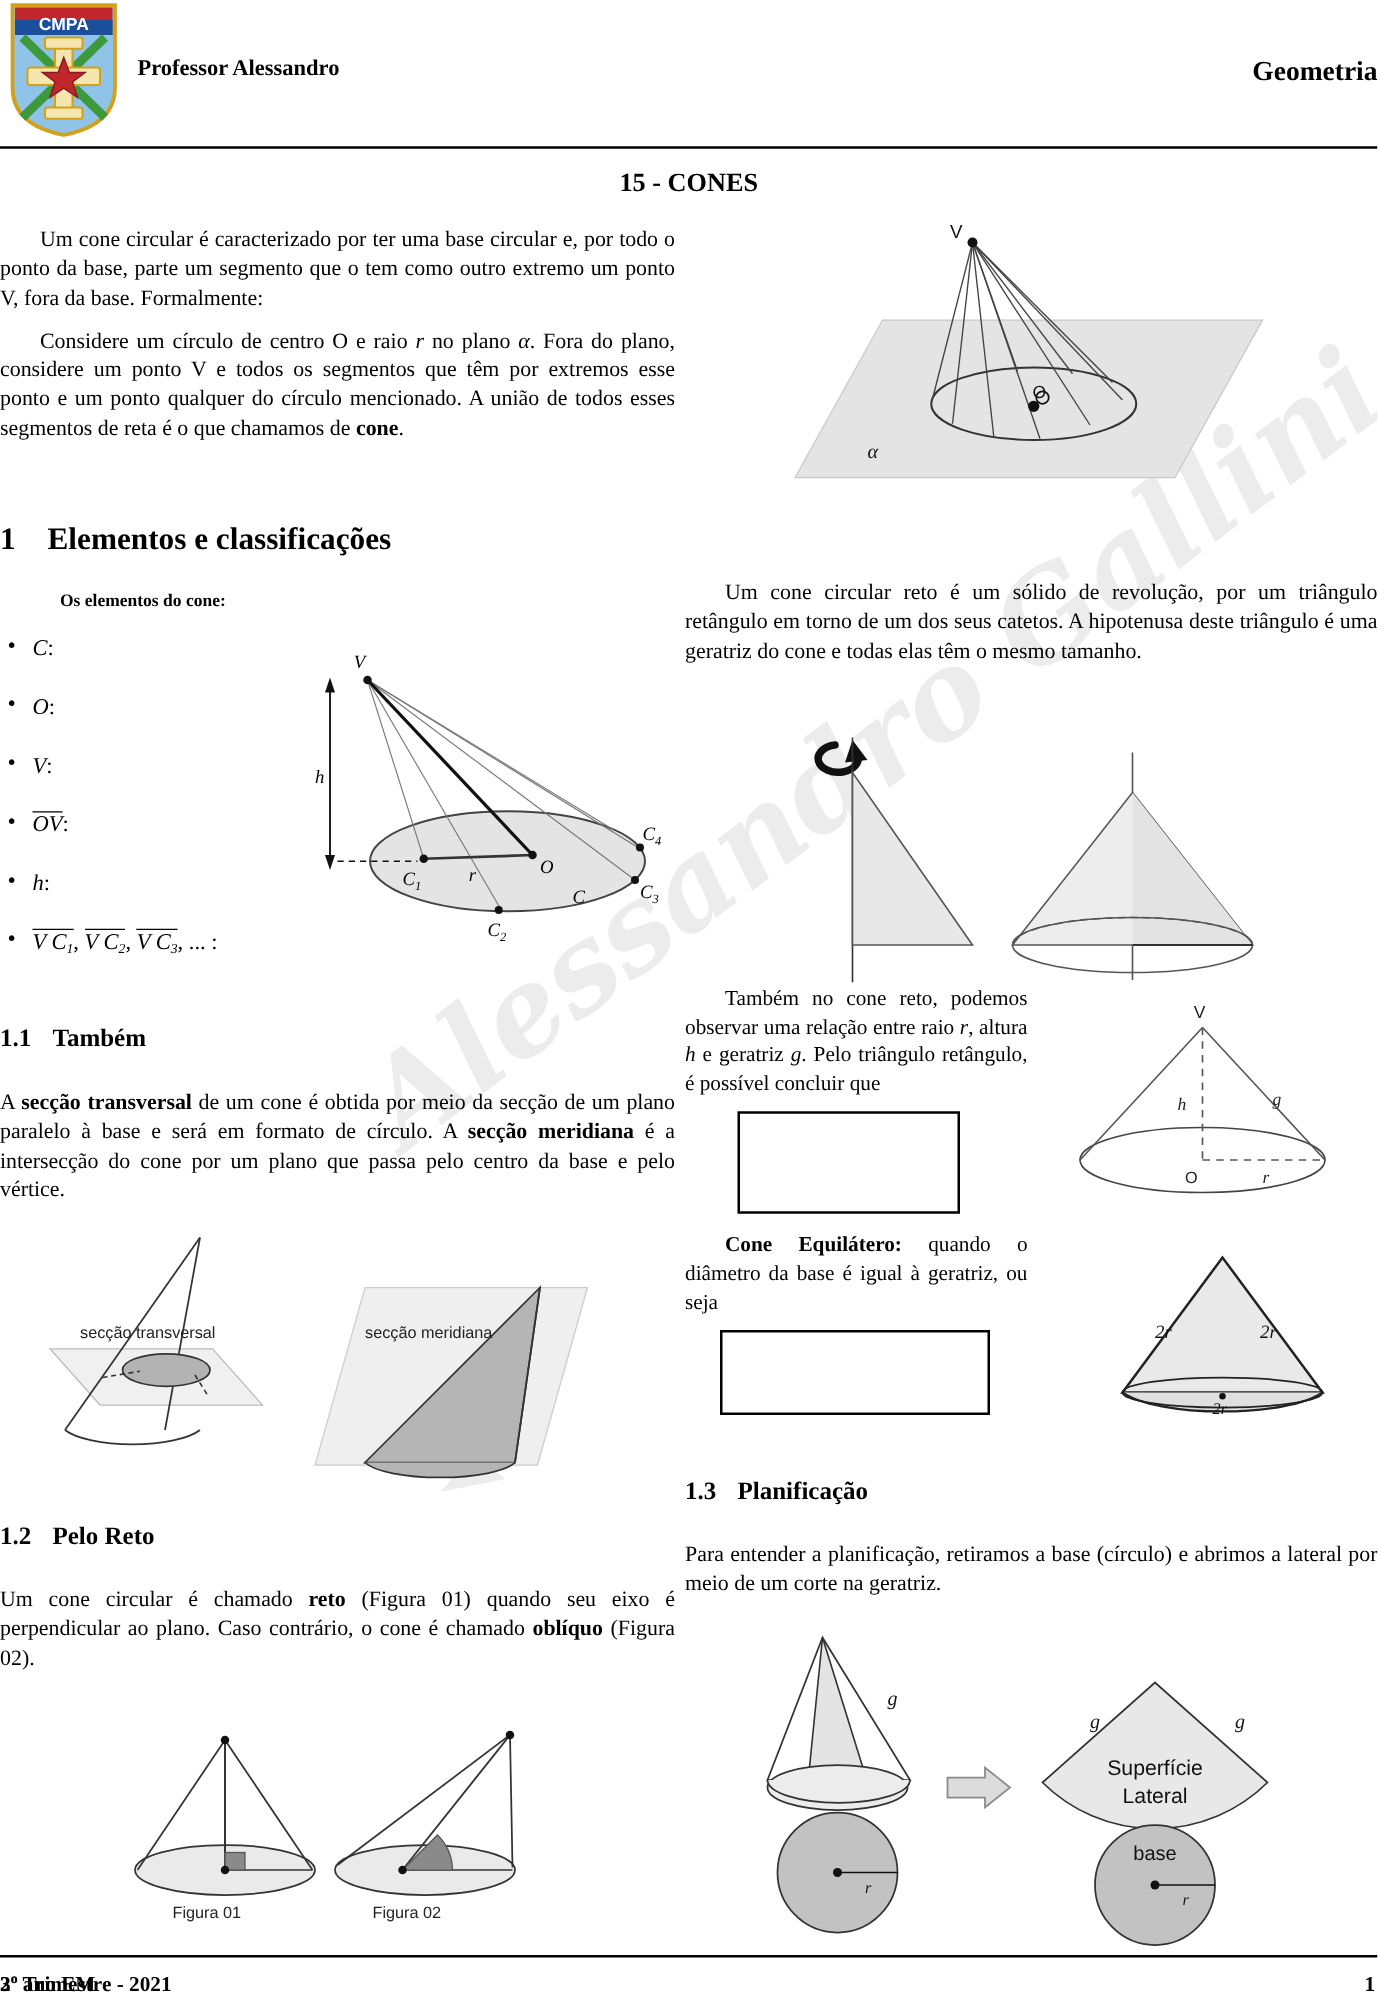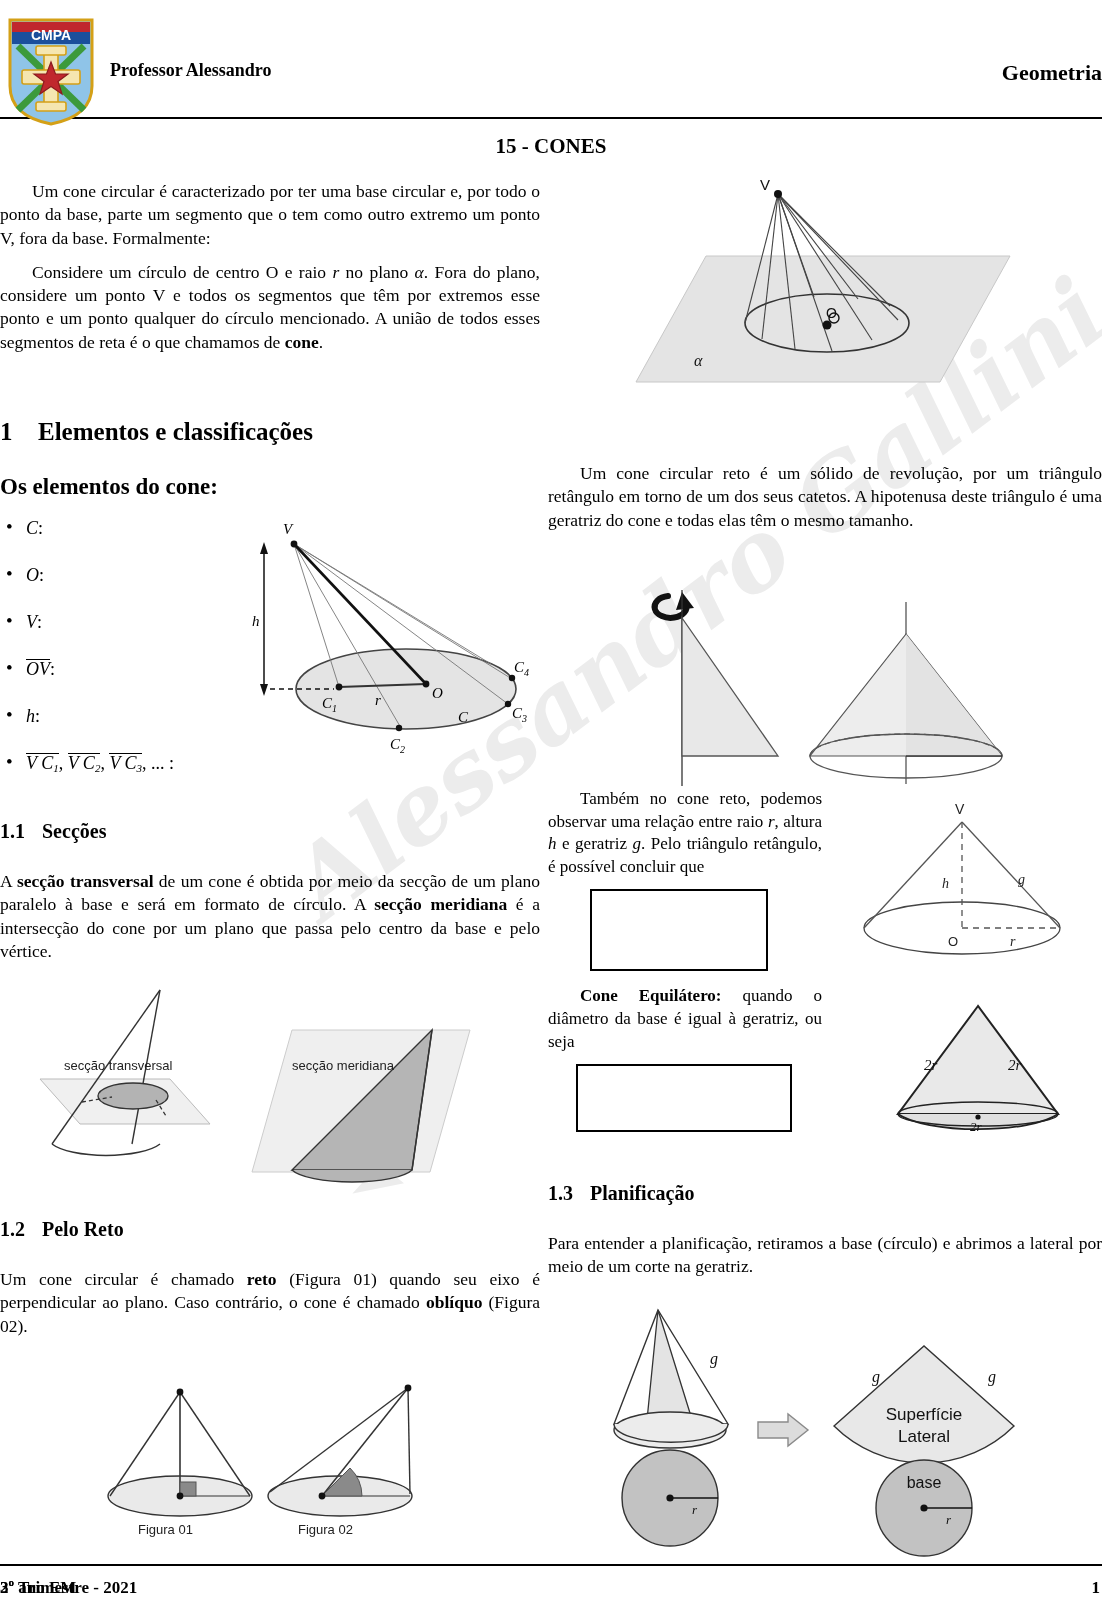--- a/index.html
+++ b/index.html
@@ -33,21 +33,21 @@
   }
   .wm1{left:120px;top:520px;transform:rotate(-37deg);}
   .wm-arrow{
     position:absolute;left:200px;top:810px;
     color:#ececec;font-size:70px;line-height:1;
     transform:rotate(14deg);
     font-family:"DejaVu Sans",sans-serif;
   }
 
   
-  .header{position:absolute;left:0;top:0;width:1102px;height:120px;z-index:3;margin-top:16px;}
+  .header{position:absolute;left:0;top:0;width:1102px;height:120px;z-index:3;}
   .crest{position:absolute;left:8px;top:2px;width:86px;height:108px;}
   .hdr-left{
     position:absolute;left:110px;top:44px;
     font-family:"Liberation Serif",serif;
     font-weight:bold;font-size:18px;
   }
   .hdr-center{
     position:absolute;left:0;top:38px;width:1102px;
     text-align:center;font-size:26px;
     font-family:"Liberation Serif",serif;
@@ -152,21 +152,21 @@
     <div style="position:absolute;top:46px;left:0;width:540px;">
       <p class="para">Um cone circular é caracterizado por ter uma base circular e, por todo o ponto da base, parte um segmento que o tem como outro extremo um ponto V, fora da base. Formalmente:</p>
       <p class="para"><span>Considere um círculo de centro O e raio </span><span class="it">r</span><span> no plano </span><span class="it">α</span><span>. Fora do plano, considere um ponto V e todos os segmentos que têm por extremos esse ponto e um ponto qualquer do círculo mencionado. A união de todos esses segmentos de reta é o que chamamos de </span><span class="bold">cone</span><span>.</span></p>
     </div>
 
     <h2 class="sec" style="position:absolute;top:284px;left:0;">
       <span class="num">1</span><span>Elementos e classificações</span>
     </h2>
 
     <div style="position:absolute;top:340px;left:0;width:240px;">
-      <div class="bold" style="font-size:23px;margin-bottom:18px;">Os elementos do cone:</div>
+      <div class="bold" style="font-size:14px;margin-bottom:18px;padding-left:48px;">Os elementos do cone:</div>
       <ul class="elems">
         <li><span class="it">C</span><span>:</span></li>
         <li><span class="it">O</span><span>:</span></li>
         <li><span class="it">V</span><span>:</span></li>
         <li><span class="it ov">OV</span><span>:</span></li>
         <li><span class="it">h</span><span>:</span></li>
         <li style="white-space:nowrap;">
           <span class="it ov"><span>V C</span><span class="sb">1</span></span><span>,&nbsp;</span><span class="it ov"><span>V C</span><span class="sb">2</span></span><span>,&nbsp;</span><span class="it ov"><span>V C</span><span class="sb">3</span></span><span>, ... :</span>
         </li>
       </ul>
@@ -204,21 +204,21 @@
         <text class="lbl" x="139" y="201" font-size="15">r</text>
         <text class="lbl" x="222" y="218" font-size="15">C</text>
         <text class="lbl" x="86" y="204" font-size="15">C<tspan font-size="10" dy="4">1</tspan></text>
         <text class="lbl" x="154" y="245" font-size="15">C<tspan font-size="10" dy="4">2</tspan></text>
         <text class="lbl" x="276" y="214" font-size="15">C<tspan font-size="10" dy="4">3</tspan></text>
         <text class="lbl" x="278" y="168" font-size="15">C<tspan font-size="10" dy="4">4</tspan></text>
       </svg>
     </div>
 
     <h3 class="sub" style="position:absolute;top:686px;left:0;">
-      <span class="num">1.1</span><span>Secções</span>
+      <span class="num">1.1</span><span>Também</span>
     </h3>
 
     <div style="position:absolute;top:736px;left:0;width:540px;">
       <p class="para noind"><span>A </span><span class="bold">secção transversal</span><span> de um cone é obtida por meio da secção de um plano paralelo à base e será em formato de círculo. A </span><span class="bold">secção meridiana</span><span> é a intersecção do cone por um plano que passa pelo centro da base e pelo vértice.</span></p>
     </div>
 
     <div class="figbox" style="position:absolute;top:850px;left:20px;">
       <svg width="500" height="200" viewBox="0 0 500 200">
 
         <polygon points="20,95 150,95 190,140 60,140" fill="#f0f0f0" stroke="#bbb" stroke-width="1"></polygon>

